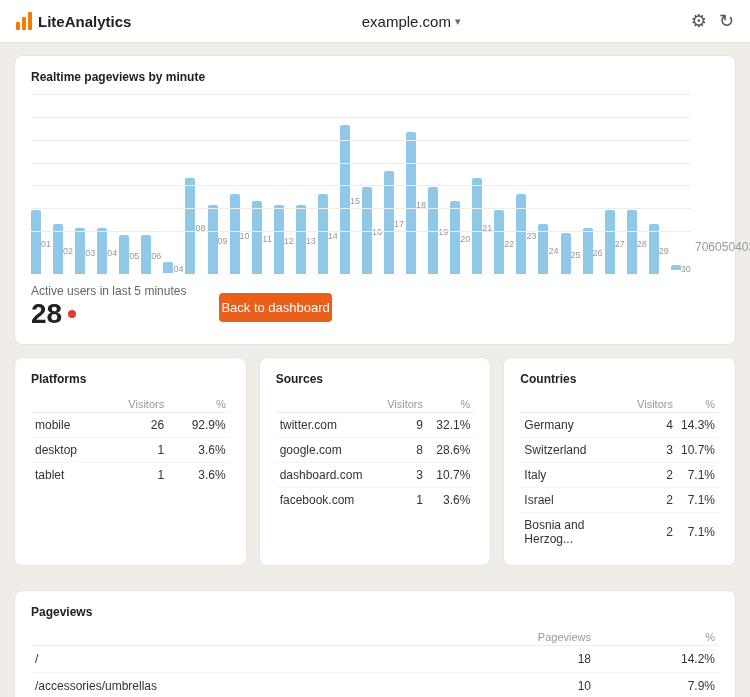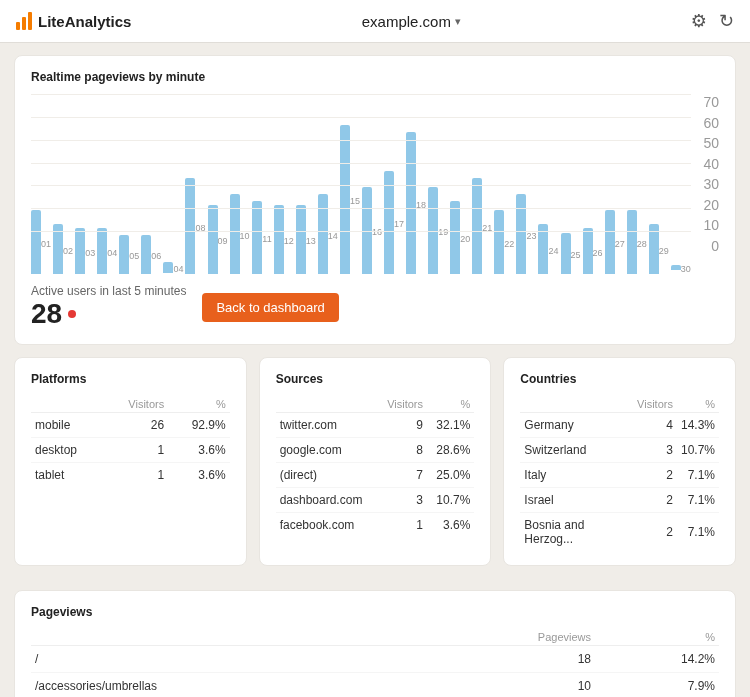--- a/index.html
+++ b/index.html
@@ -93,24 +93,23 @@
       display: flex;
       align-items: flex-end;
       gap: 0;
     }
     .chart-y-axis {
       position: absolute;
       right: 0;
       top: 0;
       bottom: 20px;
       display: flex;
-      flex-direction: column;
       justify-content: space-between;
       align-items: flex-end;
-      font-size: 14px;
+      font-size: 12px;
       color: #999;
       width: 24px;
     }
     .chart-grid {
       position: absolute;
       left: 0;
       right: 28px;
       top: 0;
       bottom: 20px;
     }
@@ -170,25 +169,25 @@
       height: 8px;
       background: #e53935;
       border-radius: 50%;
       display: inline-block;
     }
     .btn-dashboard {
       background: #e8601c;
       color: #fff;
       border: none;
       border-radius: 4px;
-      padding: 7px 14px;
+      padding: 7px 2px;
       font-size: 13px;
       font-weight: 500;
       cursor: pointer;
-      margin-left: 0;
+      margin-left: 17px;
     }
 
     
     .three-col {
       display: grid;
       grid-template-columns: 1fr 1fr 1fr;
       gap: 12px;
       margin-bottom: 12px;
     }
 
@@ -484,25 +483,20 @@
         <tbody id="sources-body">
             <tr>
       <td>twitter.com</td>
       <td>9</td>
       <td>32.1%</td>
     </tr>
             <tr>
       <td>google.com</td>
       <td>8</td>
       <td>28.6%</td>
-    </tr>
-            <tr>
-      <td>(direct)</td>
-      <td>7</td>
-      <td>25.0%</td>
     </tr>
             <tr>
       <td>dashboard.com</td>
       <td>3</td>
       <td>10.7%</td>
     </tr>
             <tr>
       <td>facebook.com</td>
       <td>1</td>
       <td>3.6%</td>

